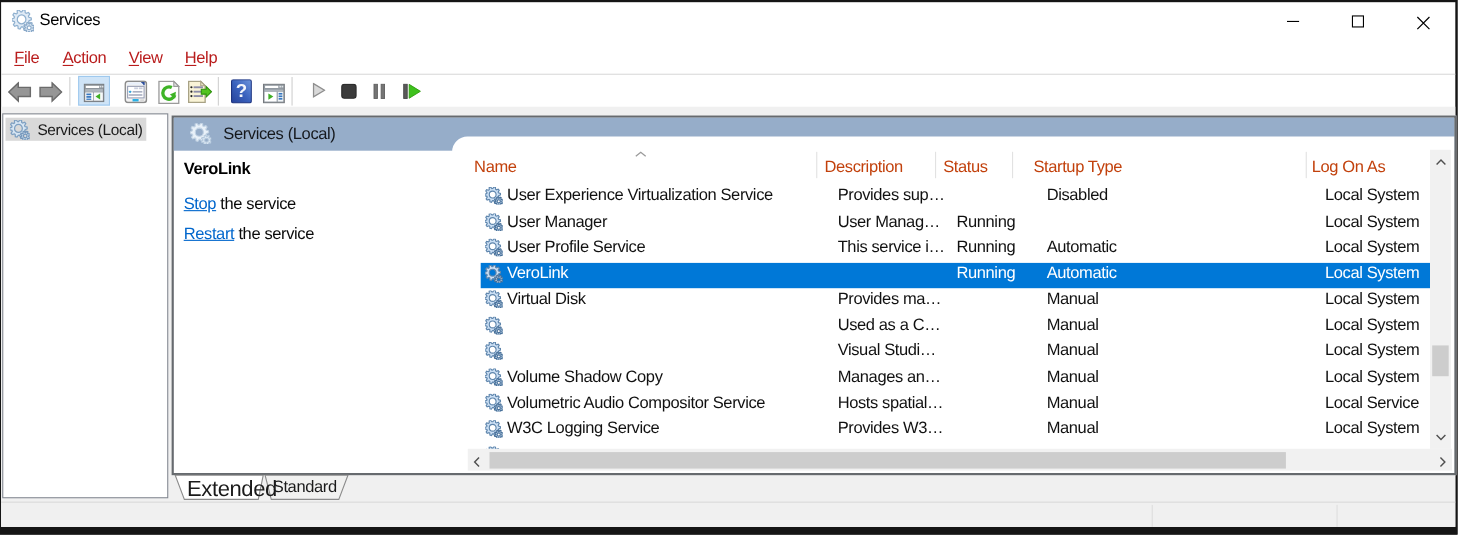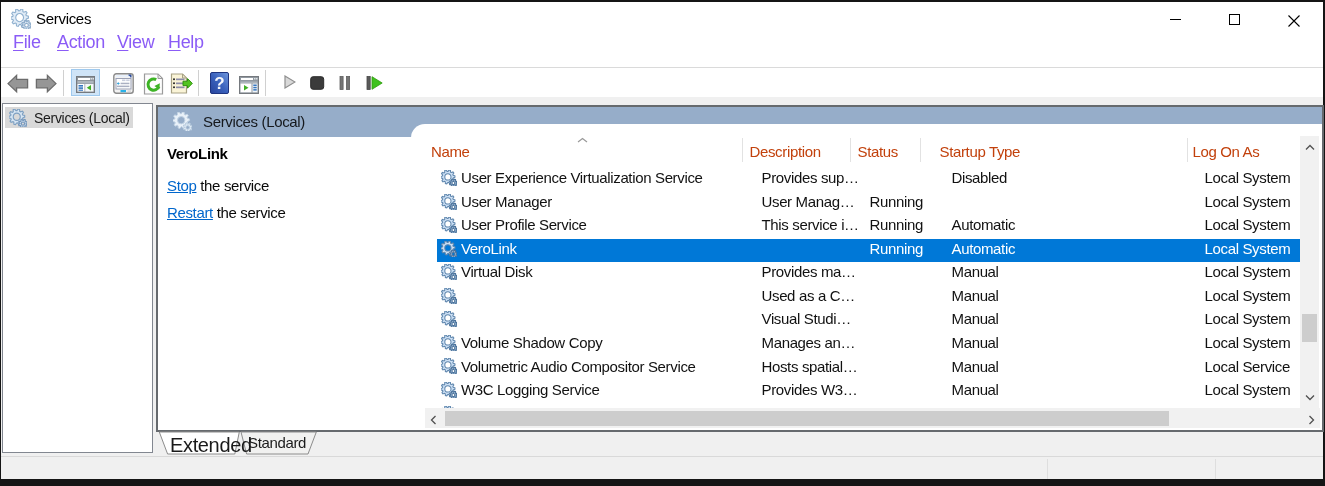--- a/index.html
+++ b/index.html
@@ -9,21 +9,21 @@
 #win u, #win a, #win b { position:static; }
 
 
 #ticon { left:10px; top:7px; }
 #title { left:35px; top:8px; font-size:15px; letter-spacing:-0.3px; color:#000; white-space:nowrap; }
 #btnmin { left:1169px; top:17px; width:11px; height:1px; background:#000; }
 #btnmax { left:1228px; top:12px; width:11px; height:11px; border:1px solid #000; }
 #btnclose { left:1286px; top:12px; }
 
 
-.menu { top:30px; font-size:18px; letter-spacing:-0.35px; color:#8b5cf6; white-space:nowrap; }
+.menu { top:42px; font-size:15px; letter-spacing:-0.35px; color:#b91c1c; white-space:nowrap; }
 .menu u { text-decoration-thickness:1px; text-underline-offset:2px; }
 
 
 #tbline { left:0; top:65px; width:1322px; height:1px; background:#dadada; }
 .tsep { top:68px; width:1px; height:26px; background:#d0d0d0; }
 #tbhl { left:70px; top:67px; width:29px; height:27px; background:#cfe4f7; border:1px solid #9fc9ee; }
 .tbi { top:71px; }
 #lower { left:0; top:95px; width:1322px; height:382px; background:#f0f0f0; }
 
 

